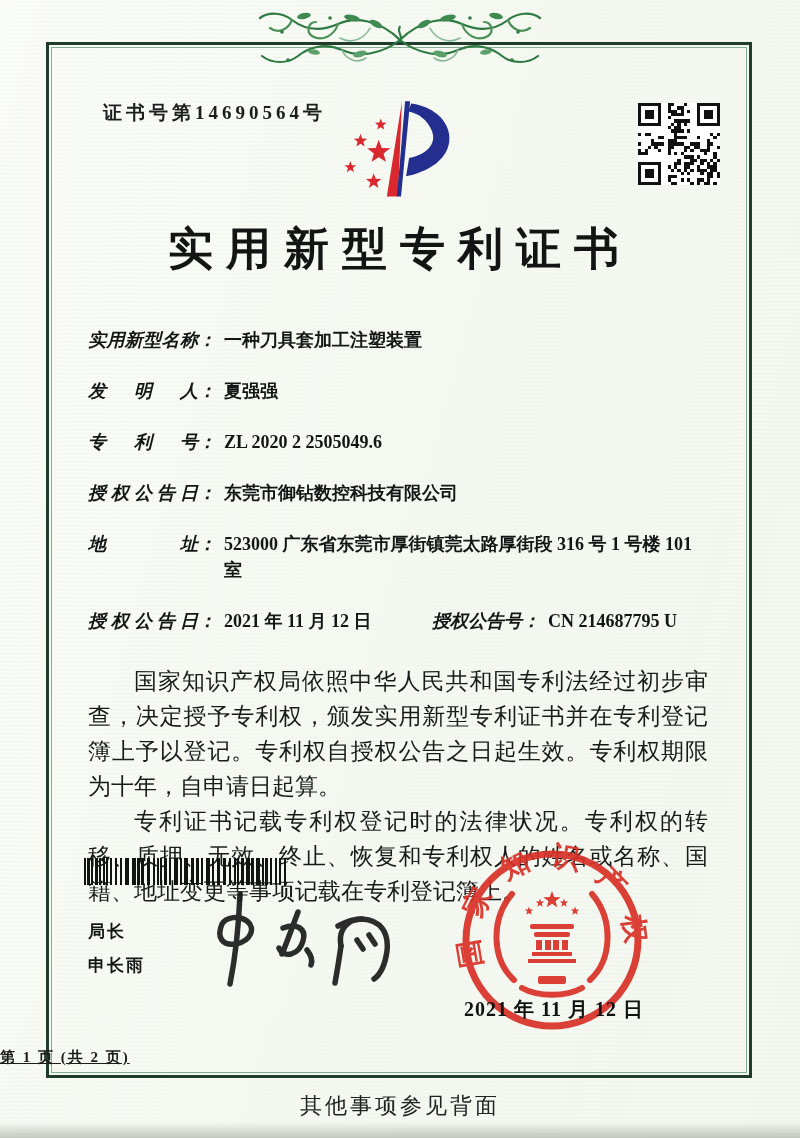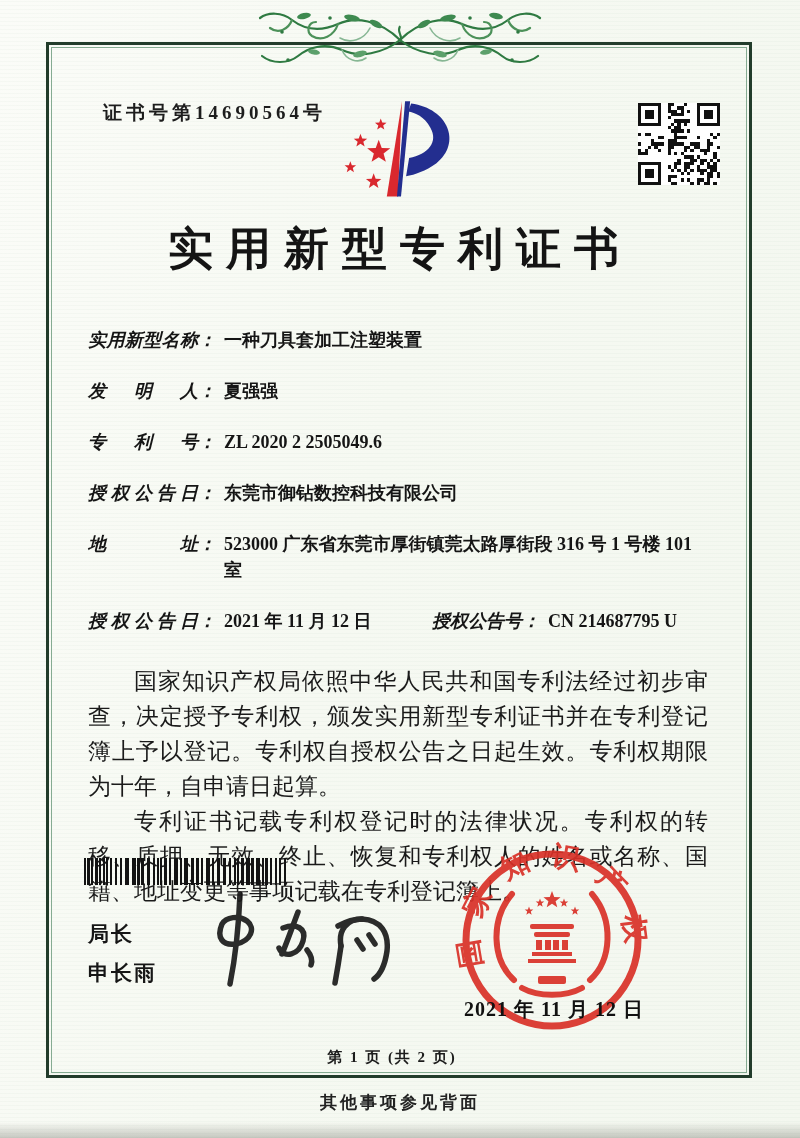--- a/index.html
+++ b/index.html
@@ -30,30 +30,30 @@
   .lab{flex:0 0 auto;white-space:nowrap;font-style:italic;}
   .lab-in{display:inline-block;width:110px;text-align:justify;text-align-last:justify;}
   .val{flex:1;margin-left:8px;}
   .grant-row{display:flex;line-height:26px;}
   .grant-pair{display:flex;justify-content:center;}
   .grant-pair.first{width:344px;flex:0 0 auto;}
   .paras{position:absolute;left:88px;right:92px;top:664px;font-size:23px;
        line-height:35px;color:#1a1a1a;font-weight:500;text-align:justify;}
   .paras p{margin:0;text-indent:2em;}
   .barcode{position:absolute;left:84px;top:858px;}
-  .signer{position:absolute;left:88px;top:920px;font-size:21px;font-weight:700;color:#161616;}
+  .signer{position:absolute;left:88px;top:920px;font-size:17px;font-weight:700;color:#161616;}
   .signer div{margin-bottom:11px;letter-spacing:2px;}
   .signature{position:absolute;left:188px;top:884px;}
   .seal{position:absolute;left:452px;top:840px;}
   .seal-date{position:absolute;left:464px;top:996px;font-size:20px;font-weight:700;
        color:#111;letter-spacing:1px;z-index:5;}
-  .page-info{position:absolute;left:0;right:16px;top:1048px;text-align:center;
-       font-size:15px;letter-spacing:2px;color:#1c1c1c;font-weight:600;}
+  .page-info{position:absolute;left:0;right:16px;top:1048px;
+       font-size:15px;letter-spacing:2px;color:#1c1c1c;font-weight:600;text-decoration:underline;}
   .back-note{position:absolute;left:0;right:0;top:1091px;text-align:center;
-       font-size:17px;letter-spacing:3px;color:#222;font-weight:700;}
+       font-size:22px;letter-spacing:3px;color:#222;font-weight:400;}
 </style>
 </head>
 <body>
 
 <div id="photo">
 
   <div class="frame"></div>
 
   <svg class="ornament" width="300" height="60" viewBox="0 0 300 60">
     <defs>

